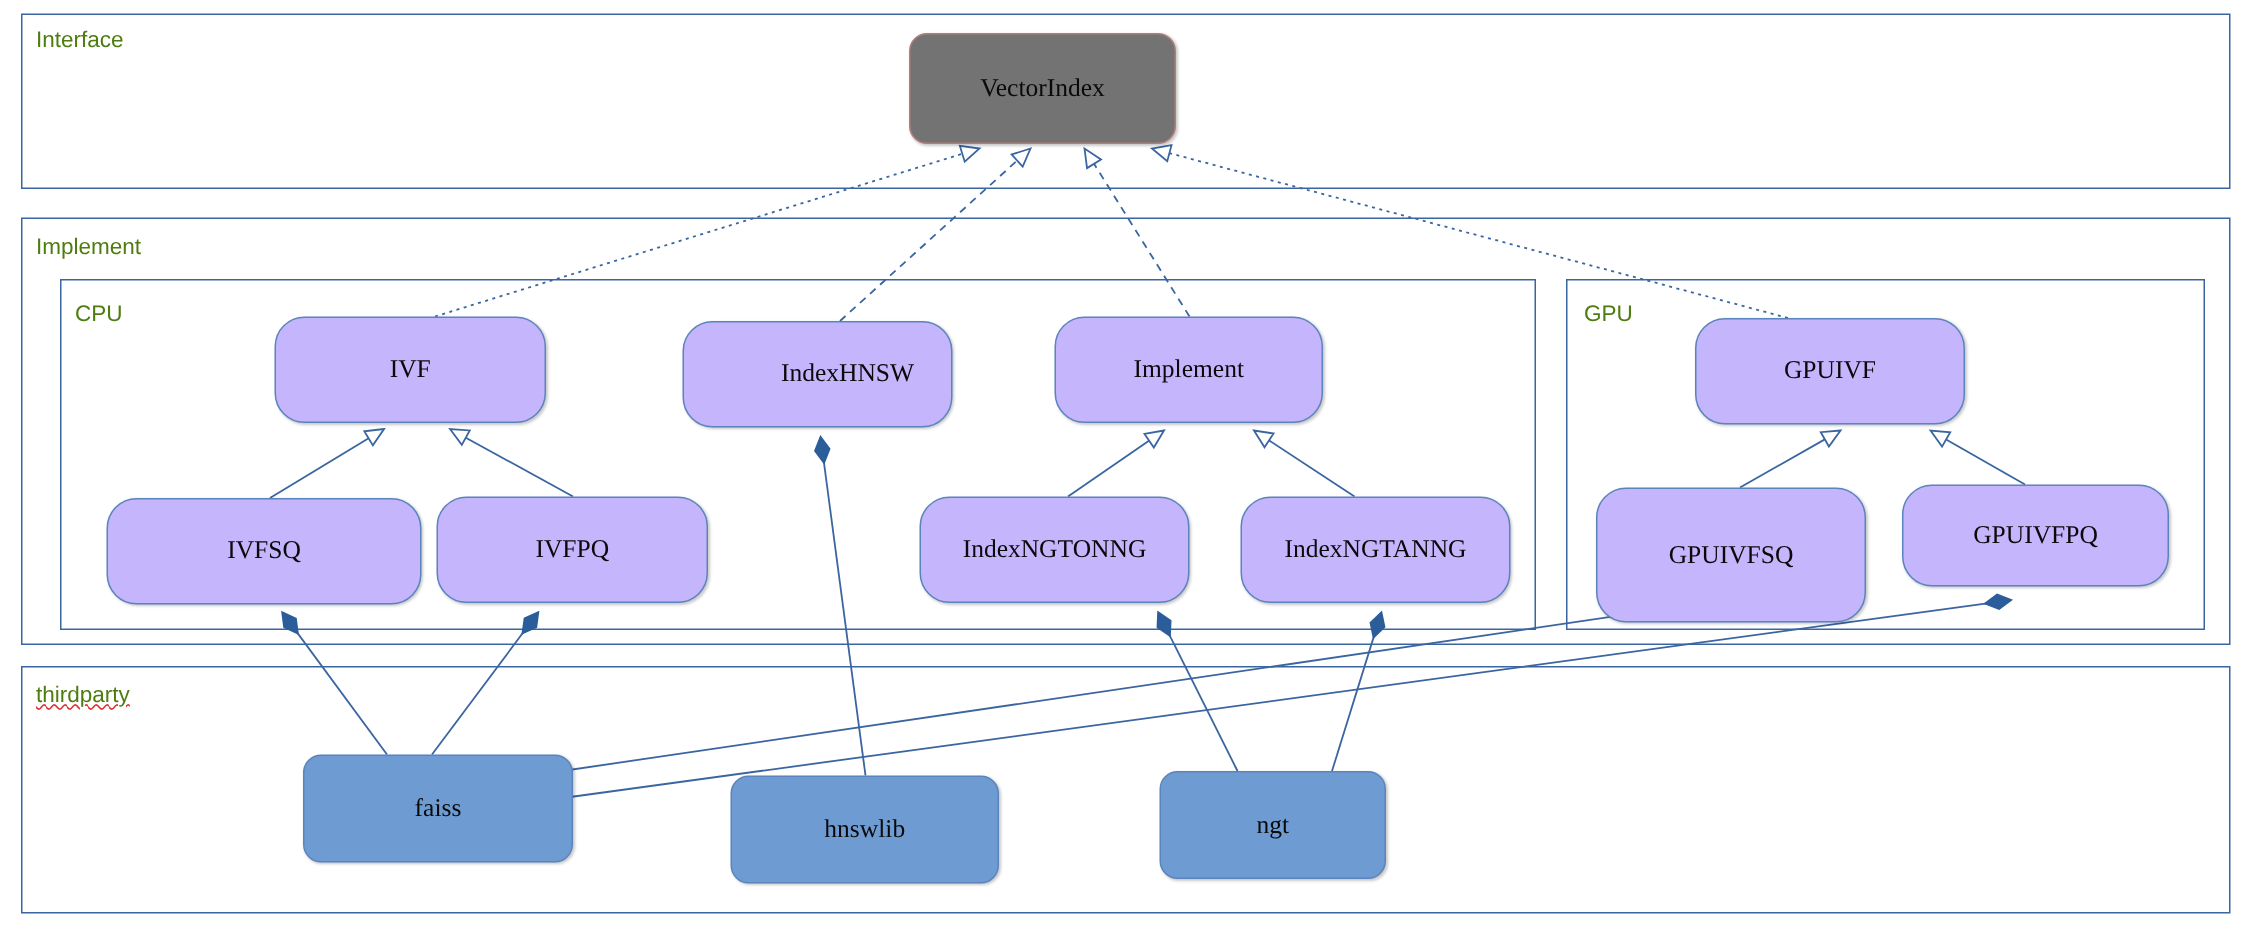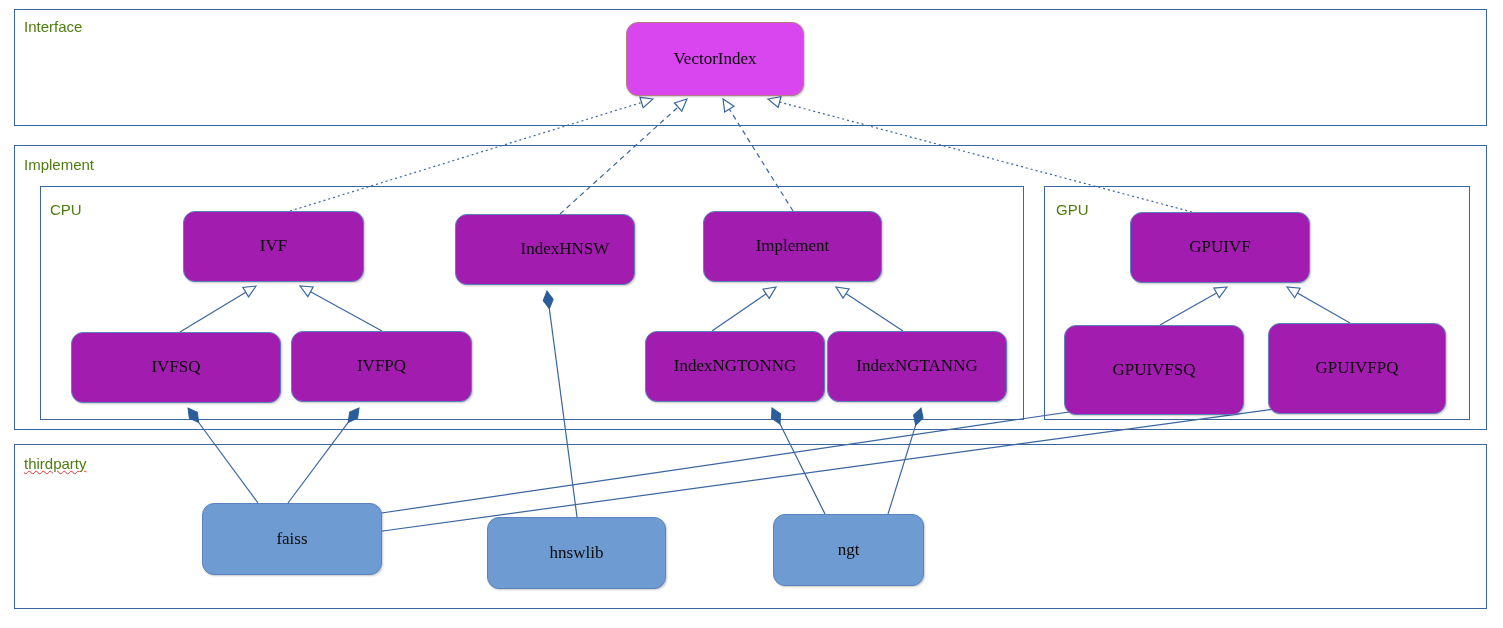--- a/index.html
+++ b/index.html
@@ -54,22 +54,22 @@
     align-items: center;
     justify-content: center;
     font-family: "Liberation Serif", serif;
     font-size: 17px;
     color: #0a0a0a;
     text-align: center;
     line-height: 1.1;
     box-shadow: 1px 1px 2px rgba(0,0,0,0.22);
     white-space: nowrap;
   }
-  .node.iface  { background: #d946ef; border-color: #b07f7c; margin-left: 20px; }
-  .node.impl   { background: #a21caf; border-color: #5b84bd; }
+  .node.iface  { background: #737373; border-color: #b07f7c; }
+  .node.impl   { background: #c4b5fd; border-color: #5b84bd; border-radius: 20px; }
   .node.third  { background: #6e9bd1; border-color: #5b84bd; }
 </style>
 </head>
 <body>
 
 <div id="canvas">
   <div id="groups-layer">
       <div class="group-box" style="left: 14px; top: 9px; width: 1473px; height: 117px;"></div>
       <div class="group-label" style="left: 24px; top: 19px;">Interface</div>
       <div class="group-box" style="left: 14px; top: 145px; width: 1473px; height: 285px;"></div>
@@ -152,21 +152,21 @@
       </g>
     </svg>
   <div id="nodes-layer">
       <div class="node iface" style="left: 606px; top: 22px; width: 178px; height: 74px;">VectorIndex</div>
       <div class="node impl" style="left: 183px; top: 211px; width: 181px; height: 71px;">IVF</div>
       <div class="node impl" style="left: 455px; top: 214px; width: 180px; height: 71px; padding-left: 40px;">IndexHNSW</div>
       <div class="node impl" style="left: 703px; top: 211px; width: 179px; height: 71px;">Implement</div>
       <div class="node impl" style="left: 1130px; top: 212px; width: 180px; height: 71px;">GPUIVF</div>
       <div class="node impl" style="left: 71px; top: 332px; width: 210px; height: 71px;">IVFSQ</div>
       <div class="node impl" style="left: 291px; top: 331px; width: 181px; height: 71px;">IVFPQ</div>
-      <div class="node impl" style="left: 613px; top: 331px; width: 180px; height: 71px; margin-left: 32px;">IndexNGTONNG</div>
+      <div class="node impl" style="left: 613px; top: 331px; width: 180px; height: 71px;">IndexNGTONNG</div>
       <div class="node impl" style="left: 827px; top: 331px; width: 180px; height: 71px;">IndexNGTANNG</div>
       <div class="node impl" style="left: 1064px; top: 325px; width: 180px; height: 90px;">GPUIVFSQ</div>
-      <div class="node impl" style="left: 1268px; top: 323px; width: 178px; height: 91px;">GPUIVFPQ</div>
+      <div class="node impl" style="left: 1268px; top: 323px; width: 178px; height: 68px;">GPUIVFPQ</div>
       <div class="node third" style="left: 202px; top: 503px; width: 180px; height: 72px;">faiss</div>
       <div class="node third" style="left: 487px; top: 517px; width: 179px; height: 72px;">hnswlib</div>
       <div class="node third" style="left: 773px; top: 514px; width: 151px; height: 72px;">ngt</div>
     </div>
 </div>
 
 </body></html>

